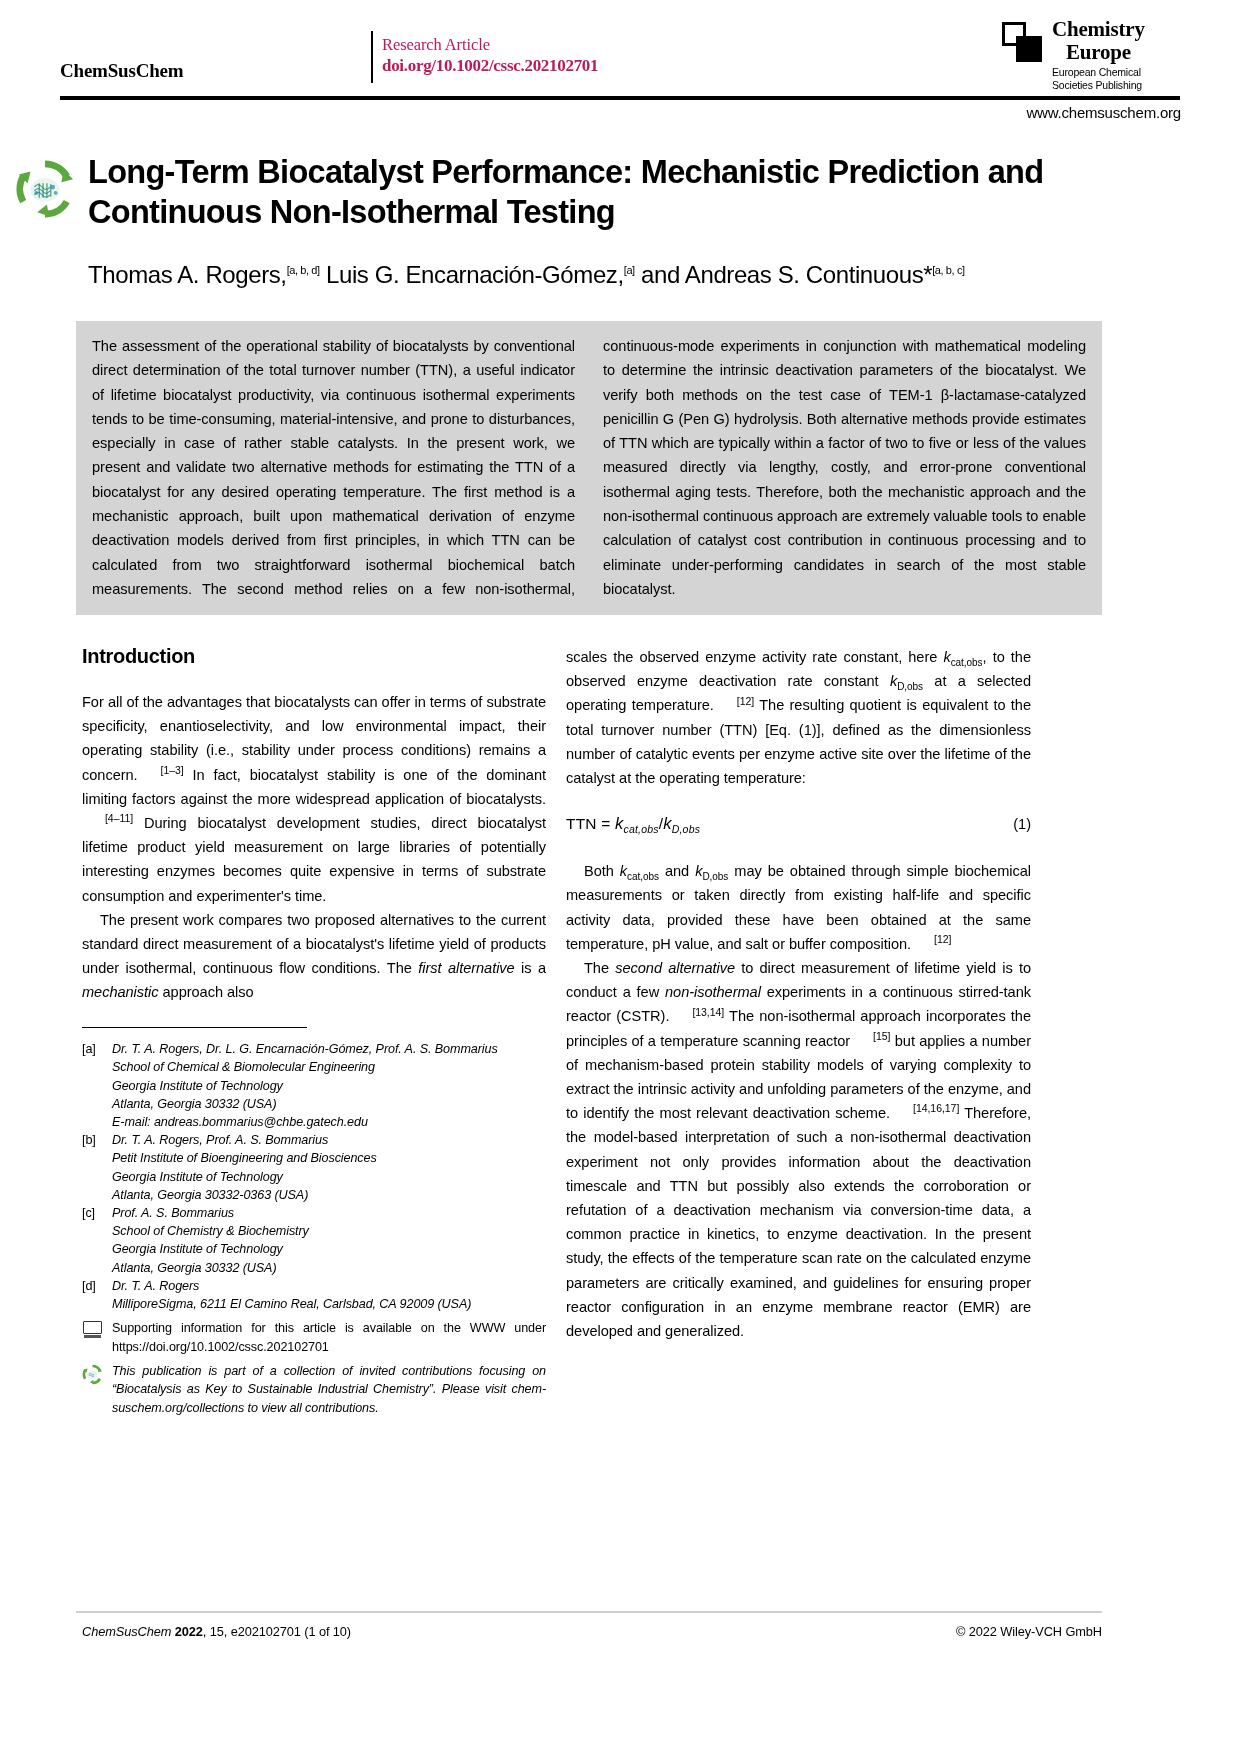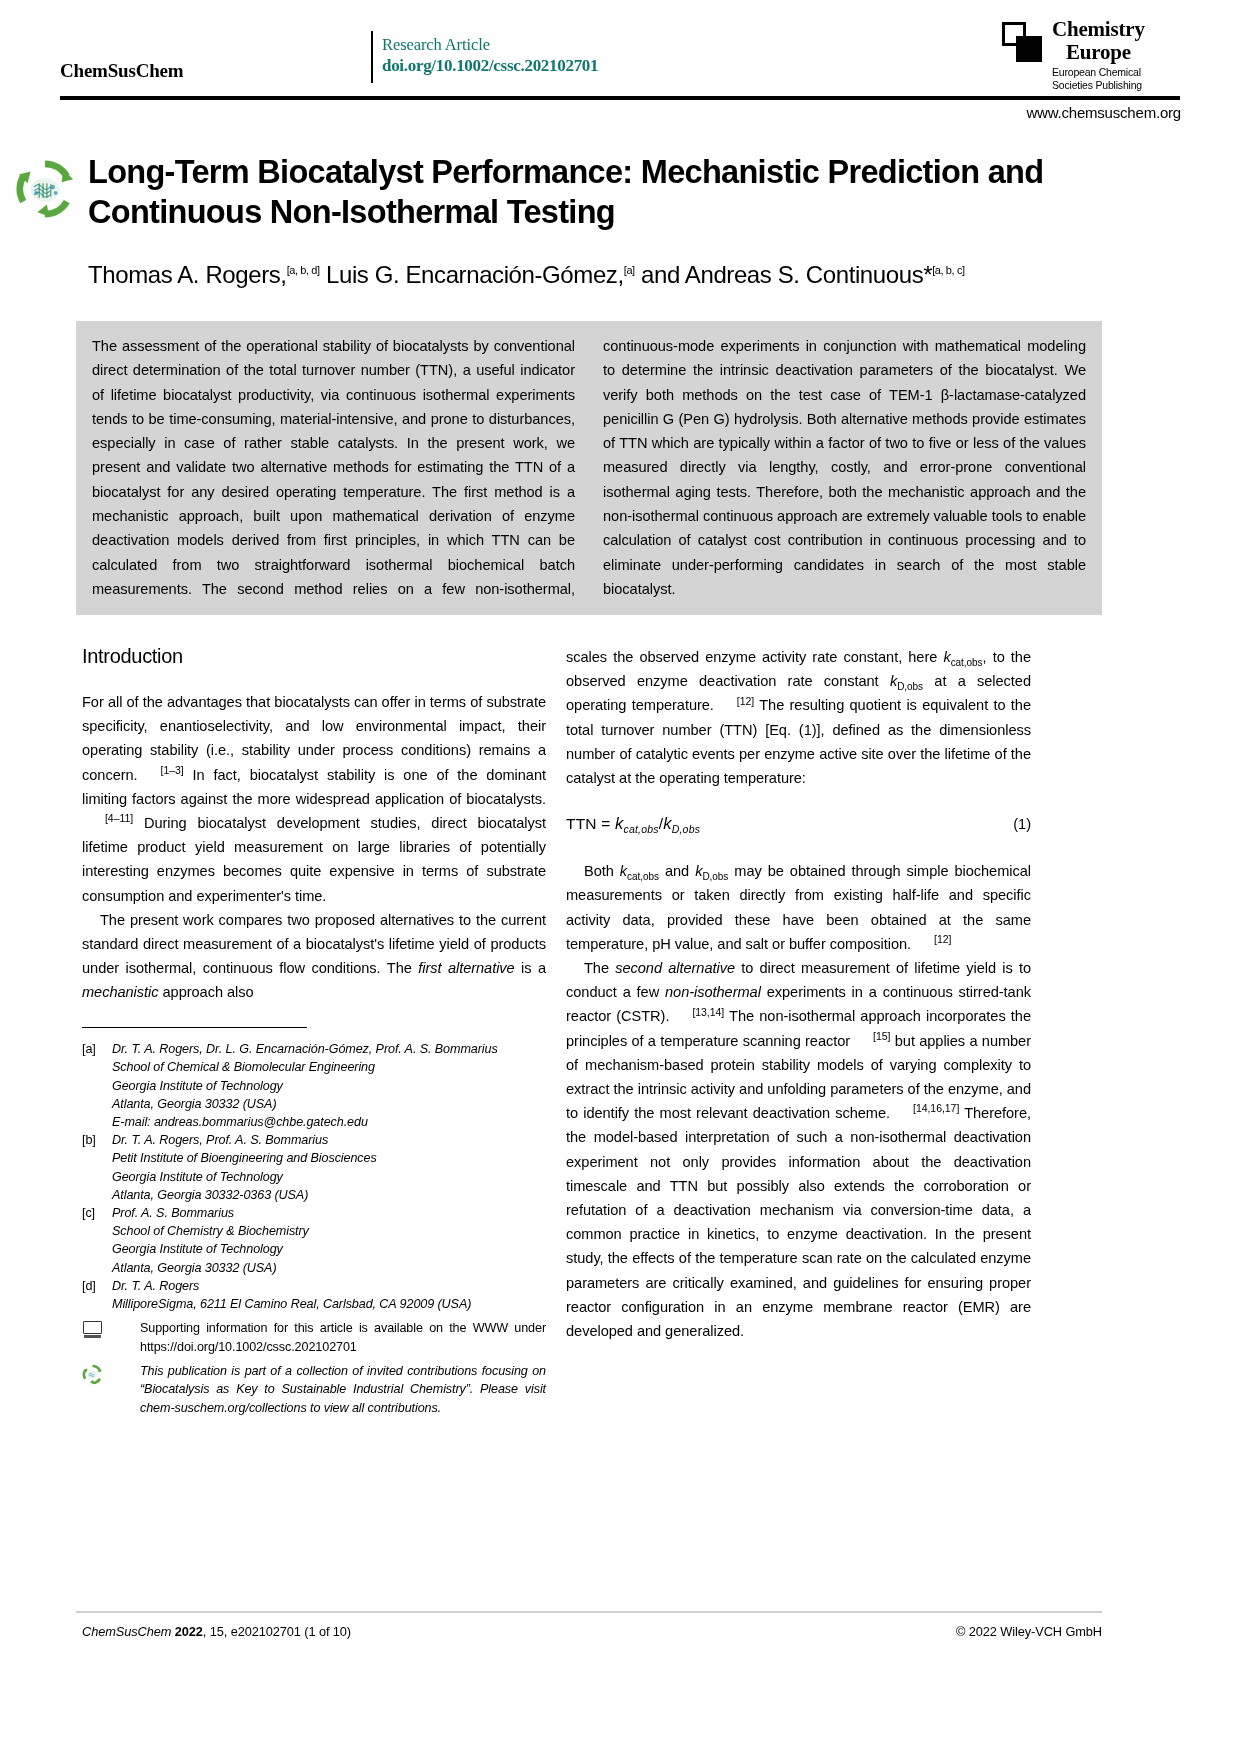--- a/index.html
+++ b/index.html
@@ -40,21 +40,21 @@
   .runhead-rule {
     position: absolute;
     left: 311px; top: 13px;
     width: 2px; height: 52px;
     background: #000;
   }
   .runhead-text {
     position: absolute;
     left: 322px; top: 16px;
     font-family: "Liberation Serif", serif;
-    color: #0f766e;
+    color: #be185d;
   }
   .runhead-text .line1 {
     font-size: 16.5px;
     line-height: 21px;
     letter-spacing: -0.1px;
   }
   .runhead-text .line2 {
     font-size: 17px;
     font-weight: bold;
     line-height: 22px;
@@ -181,21 +181,21 @@
     left: 82px; top: 645px;
     width: 464px;
   }
   .col-right {
     position: absolute;
     left: 566px; top: 645px;
     width: 465px;
   }
   h2.section {
     font-family: "Liberation Sans", sans-serif;
-    font-weight: normal;
+    font-weight: bold;
     font-size: 20px;
     margin: 0 0 22px 0;
     letter-spacing: -0.3px;
   }
   p.body {
     font-family: "Liberation Sans", sans-serif;
     font-size: 14.6px;
     line-height: 24.2px;
     text-align: justify;
     margin: 0;
@@ -258,21 +258,21 @@
     font-family: "Liberation Sans", sans-serif;
     font-size: 12.6px;
     line-height: 18.4px;
     letter-spacing: -0.1px;
   }
   .note-icon {
     width: 30px;
     flex: 0 0 30px;
     padding-top: 2px;
   }
-  .note-body { flex: 1; text-align: justify; margin-left: 28px; }
+  .note-body { flex: 1; text-align: justify; }
   .note-body.ital { font-style: italic; }
 
   
   .monitor {
     position: relative;
     width: 21px; height: 17px;
   }
   .monitor .screen {
     position: absolute; left: 1px; top: 0;
     width: 19px; height: 13px;

